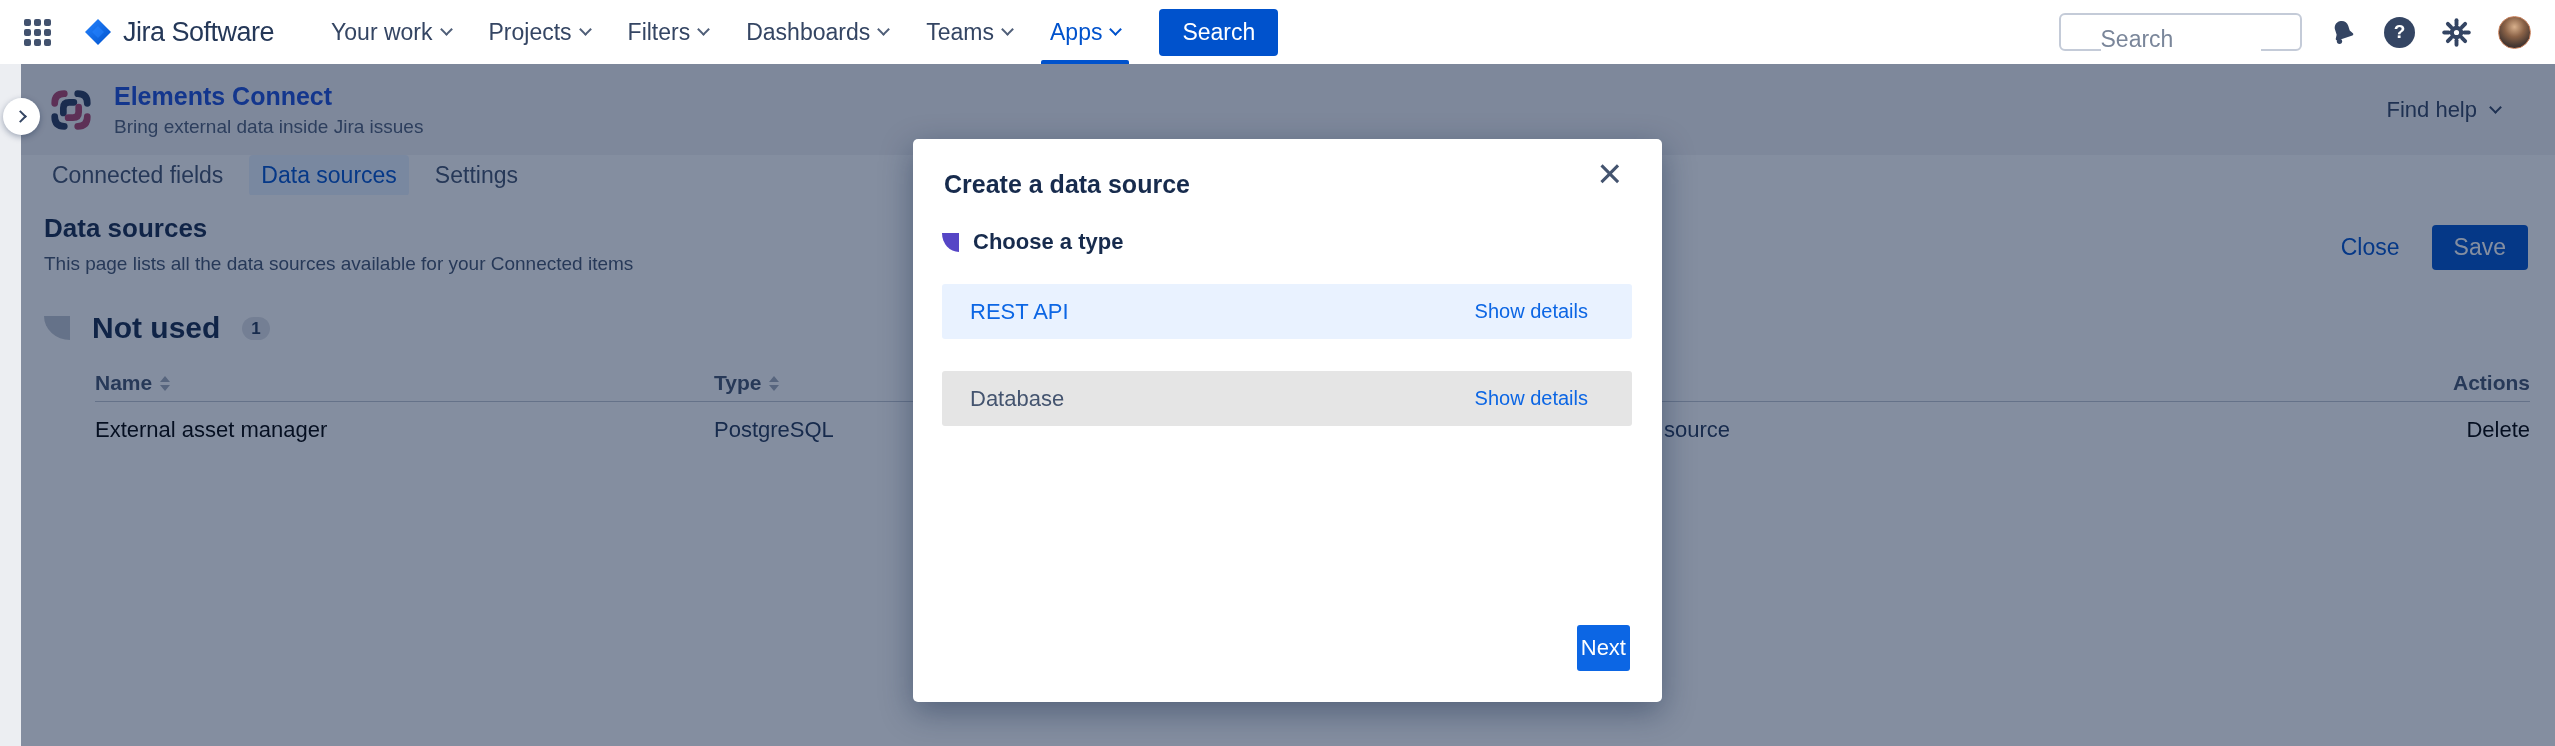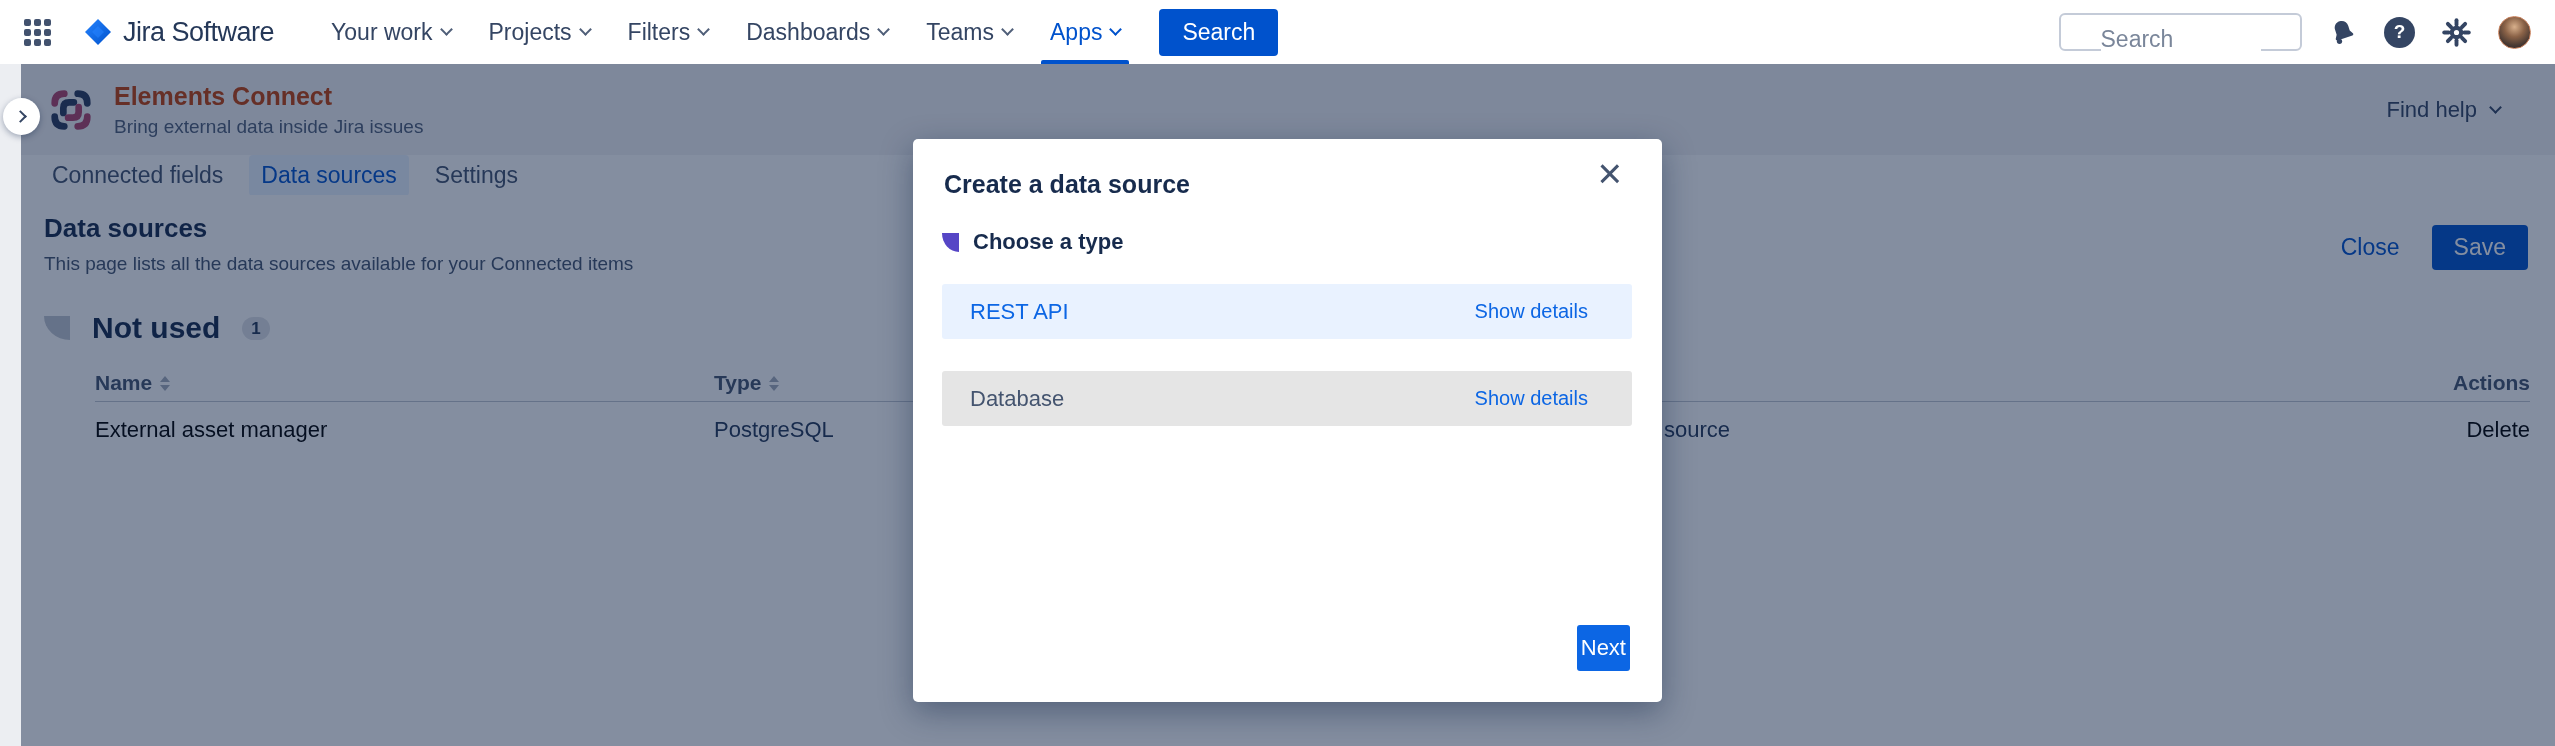--- a/index.html
+++ b/index.html
@@ -35,21 +35,21 @@
   .help-circle { width:31px; height:31px; border-radius:50%; background:#344563; color:#fff; font-size:19px;
                  font-weight:700; display:flex; align-items:center; justify-content:center; }
   .avatar { width:33px; height:33px; border-radius:50%;
             background:radial-gradient(circle at 50% 32%, #d8b08c 0%, #8a6247 38%, #4a3a33 70%, #23202b 100%);
             border:1px solid #c77f5a; }
 
   
   .app-band { position:absolute; top:64px; left:0; right:0; height:91px; background:#F2F3F5; z-index:1;
               display:flex; align-items:center; padding-left:48px; }
   .app-logo { width:46px; height:46px; margin-right:20px; }
-  .app-titles .t1 { font-size:25px; font-weight:600; color:#c2410c; }
+  .app-titles .t1 { font-size:25px; font-weight:600; color:#1d4ed8; }
   .app-titles .t2 { font-size:19px; color:#505F79; margin-top:5px; }
   .find-help { position:absolute; right:55px; top:50%; transform:translateY(-50%); display:flex; align-items:center;
                gap:14px; font-size:22px; color:#344563; cursor:pointer; }
   .find-help .chev { border-color:#344563; }
 
   .tabs-row { position:absolute; top:155px; left:0; right:0; height:40px; background:#fff; z-index:1;
               display:flex; align-items:center; gap:14px; padding-left:40px; }
   .tab { font-size:23px; color:#42526E; padding:7px 12px; border-radius:4px; cursor:pointer; white-space:nowrap; }
   .tab.active { color:#0052CC; background:#E9F2FF; font-weight:500; }
 

